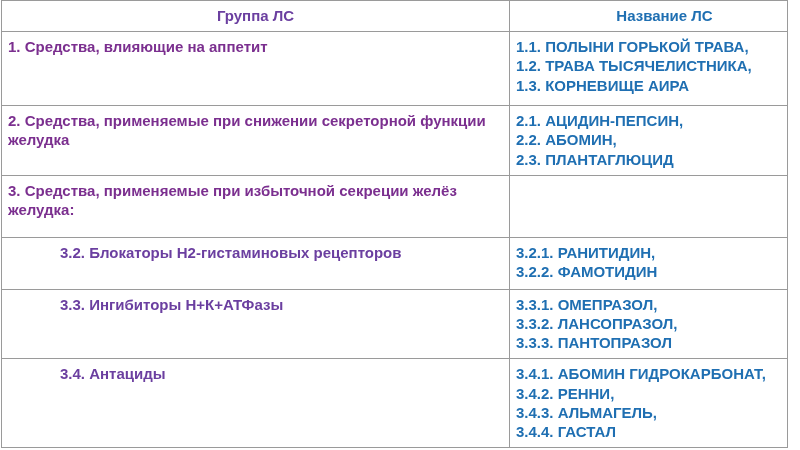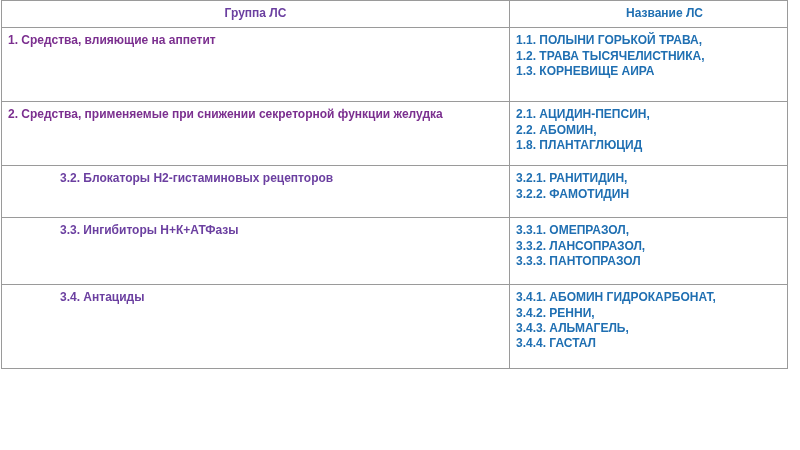--- a/index.html
+++ b/index.html
@@ -26,21 +26,21 @@
     width: 786px;
     margin: 0 0 0 1px;
   }
   table.lsTable col.c1 { width: 508px; }
   table.lsTable col.c2 { width: 278px; }
 
   table.lsTable th, table.lsTable td {
     border: 1px solid #9a9a9a;
     vertical-align: top;
     padding: 5px 6px 6px 6px;
-    font-size: 12px;
+    font-size: 15px;
     line-height: 1.28;
     font-weight: bold;
   }
   thead th {
     background: #ffffff;
     text-align: center;
     font-size: 12.5px;
     padding-top: 4px;
     padding-bottom: 5px;
   }
@@ -95,22 +95,26 @@
           <span class="ln">1.1. ПОЛЫНИ ГОРЬКОЙ ТРАВА,</span>
           <span class="ln">1.2. ТРАВА ТЫСЯЧЕЛИСТНИКА,</span>
           <span class="ln">1.3. КОРНЕВИЩЕ АИРА</span>
         </td>
       </tr>
       <tr class="row-h2">
         <td class="group">2. Средства, применяемые при снижении секреторной функции желудка</td>
         <td class="drugs">
           <span class="ln">2.1. АЦИДИН-ПЕПСИН,</span>
           <span class="ln">2.2. АБОМИН,</span>
-          <span class="ln">1.8. ПЛАНТАГЛЮЦИД</span>
+          <span class="ln">2.3. ПЛАНТАГЛЮЦИД</span>
         </td>
+      </tr>
+      <tr class="row-h3">
+        <td class="group">3. Средства, применяемые при избыточной секреции желёз желудка:</td>
+        <td class="drugs empty"></td>
       </tr>
       <tr class="row-h5">
         <td class="group sub">3.2. Блокаторы Н2-гистаминовых рецепторов</td>
         <td class="drugs">
           <span class="ln">3.2.1. РАНИТИДИН,</span>
           <span class="ln">3.2.2. ФАМОТИДИН</span>
         </td>
       </tr>
       <tr class="row-h6">
         <td class="group sub">3.3. Ингибиторы Н+К+АТФазы</td>

